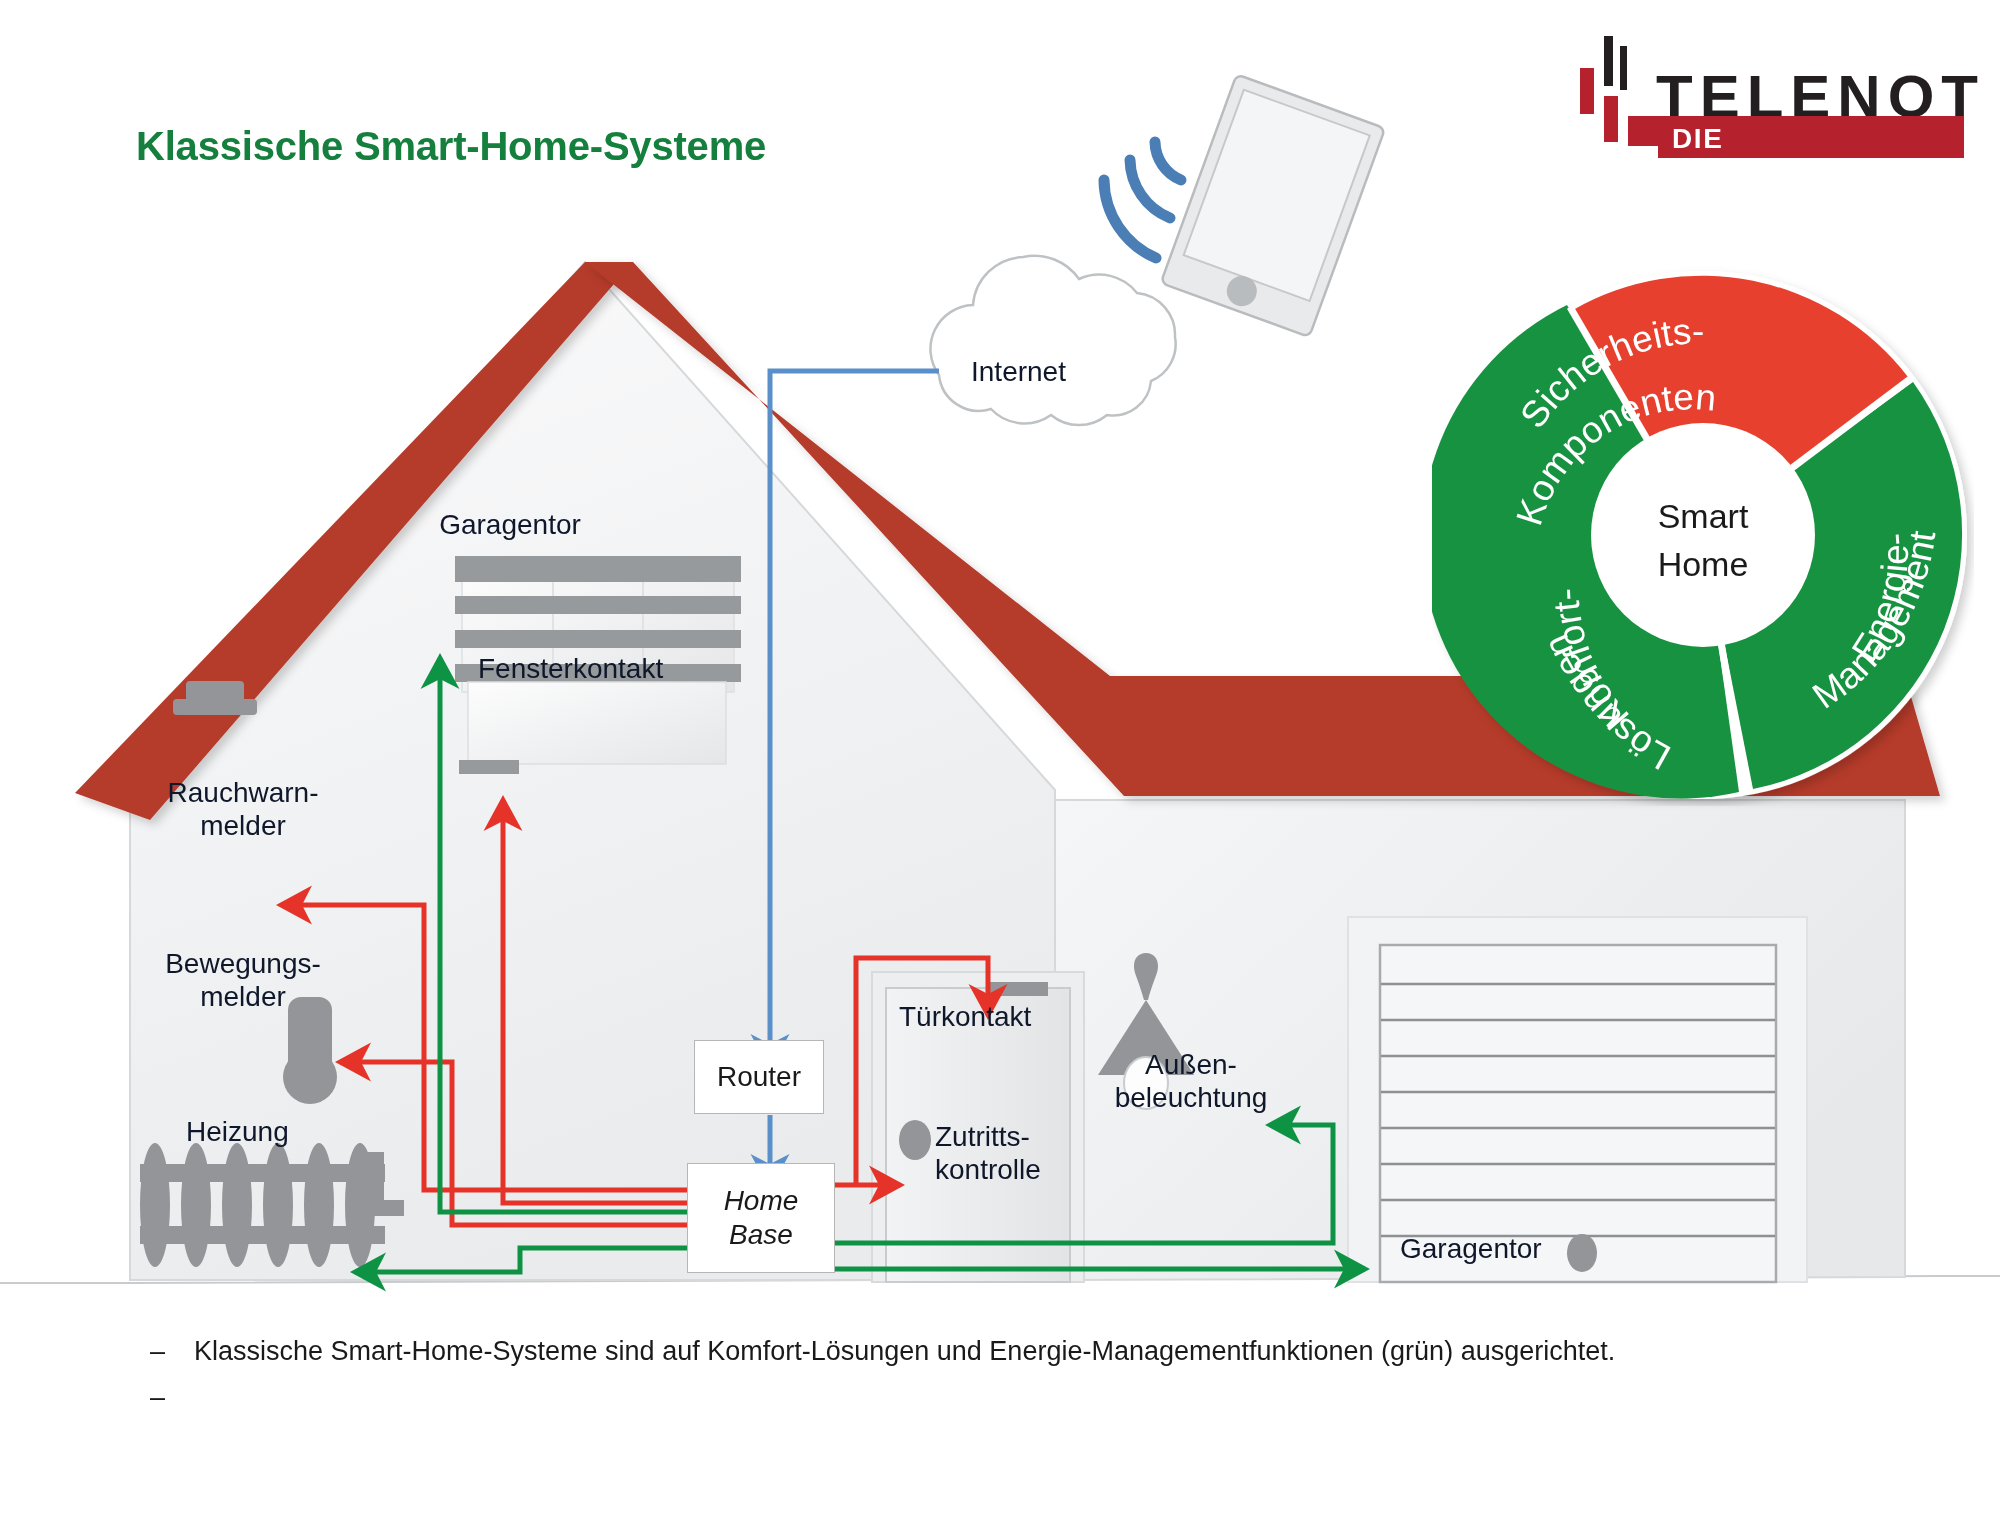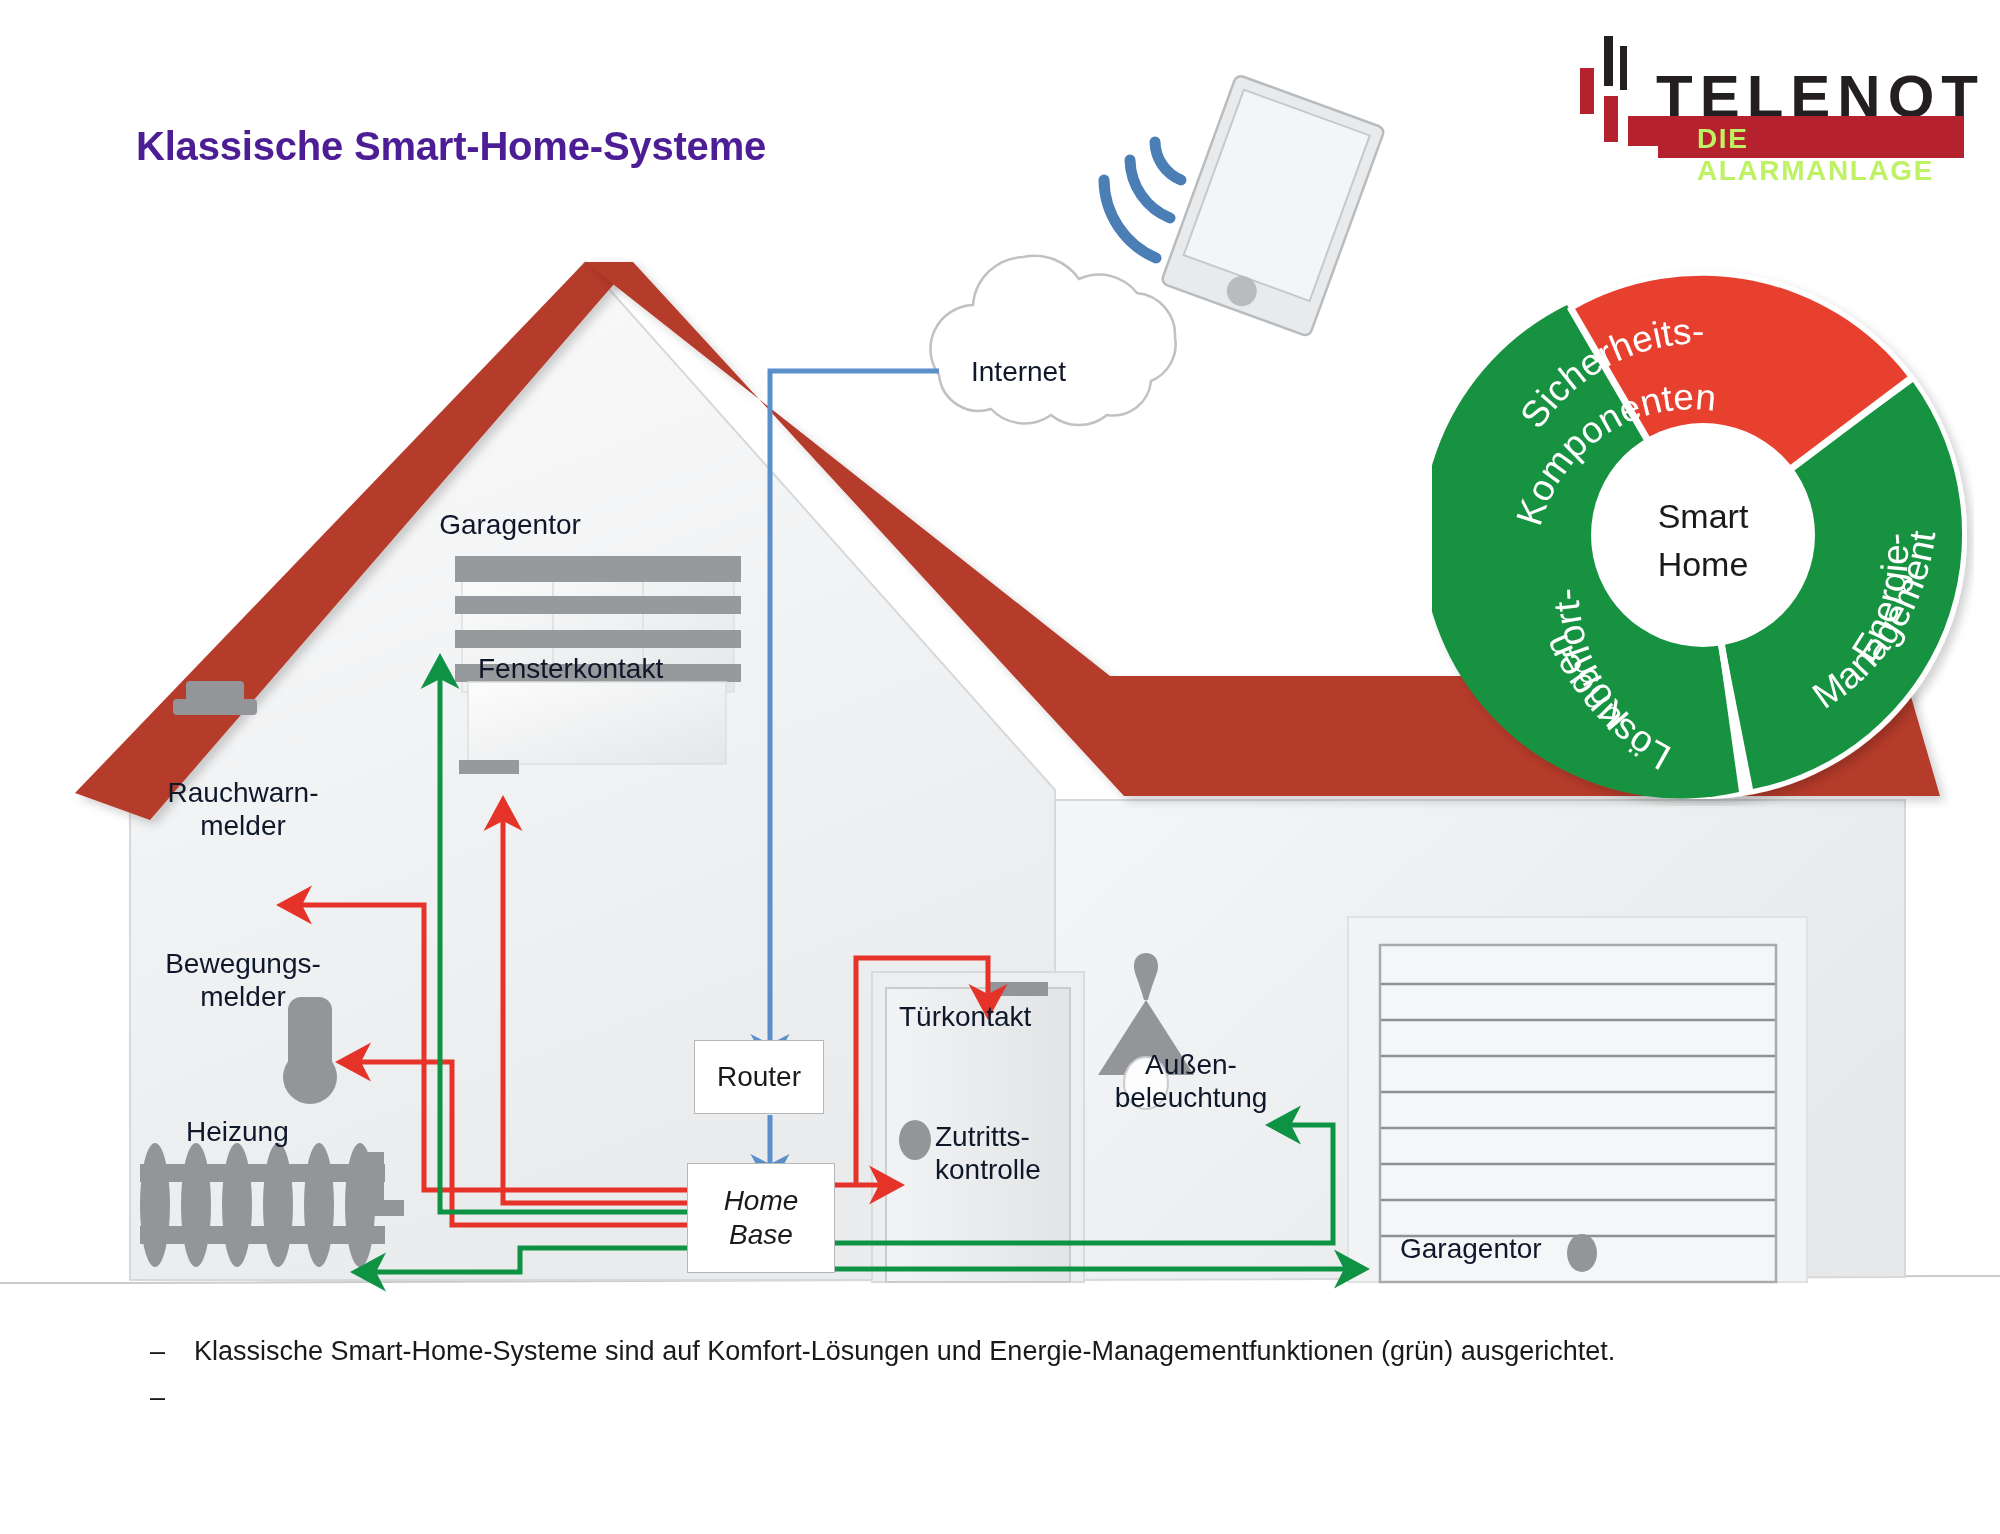--- a/index.html
+++ b/index.html
@@ -2,29 +2,29 @@
 <html><head>
 <meta charset="utf-8">
 <style>
   html,body{margin:0;padding:0;background:#fff;}
   body{width:2000px;height:1534px;position:relative;overflow:hidden;
        font-family:"Liberation Sans",sans-serif;color:#1a1a1a;}
   #stage{position:absolute;inset:0;width:2000px;height:1534px;}
   svg.layer{position:absolute;left:0;top:0;width:2000px;height:1534px;overflow:visible;}
 
   .title{position:absolute;left:136px;top:124px;font-size:40px;font-weight:bold;
-         letter-spacing:-0.2px;color:#4c1d95;white-space:nowrap;}
+         letter-spacing:-0.2px;color:#15803d;white-space:nowrap;}
 
   
   .logo{position:absolute;left:1572px;top:32px;width:392px;height:118px;}
   .logo .word{position:absolute;left:84px;top:30px;font-size:60px;font-weight:bold;
       letter-spacing:7px;color:#231f20;font-family:"Liberation Sans",sans-serif;}
   .logo .bar{position:absolute;left:86px;top:84px;width:306px;height:42px;background:#B5222E;}
   .logo .bar span{position:absolute;left:14px;top:7px;font-size:28px;font-weight:bold;
-      letter-spacing:1.6px;color:#bef264;margin-left:25px;}
+      letter-spacing:1.6px;color:#ffffff;}
   .logo .m{position:absolute;background:#B5222E;}
   .logo .m.k{background:#231f20;}
 
   
   .lbl{position:absolute;font-size:28px;line-height:1.18;color:#0f172a;white-space:pre;}
   .lbl.c{text-align:center;}
 
   .boxlbl{position:absolute;border:1px solid #b6b6b6;background:#fff;
           display:flex;align-items:center;justify-content:center;text-align:center;
           font-size:28px;line-height:1.2;color:#1a1a1a;box-sizing:border-box;}

